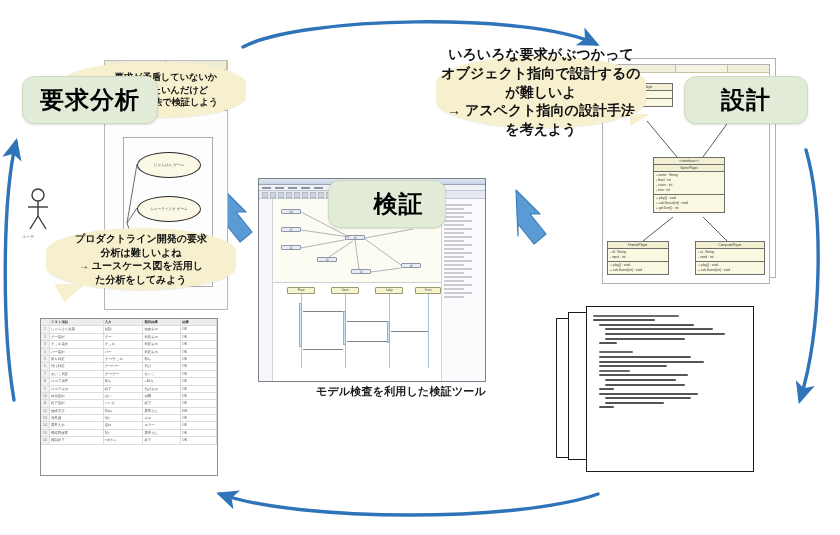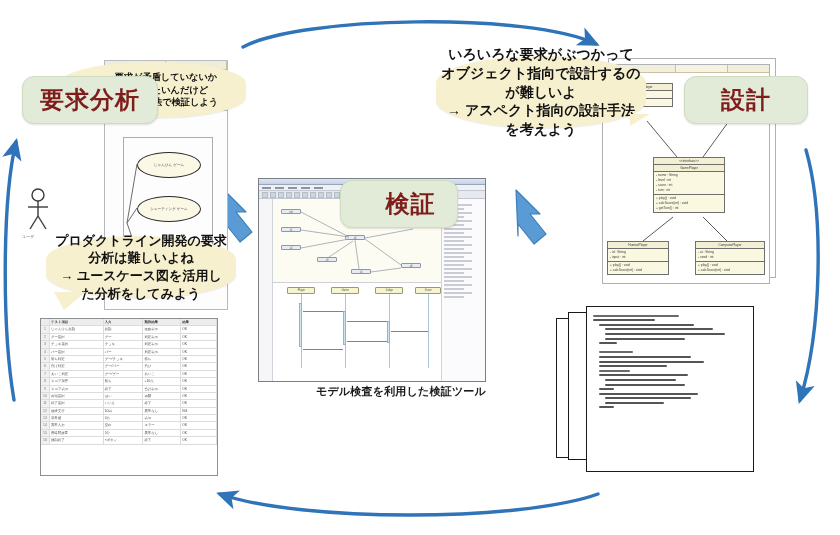--- a/index.html
+++ b/index.html
@@ -101,29 +101,29 @@
     letter-spacing:0.2px;
   }
 
   
   .phase {
     position:absolute;
     background:#e2ebd8;
     border:1px solid #cfdcc2;
     border-radius:12px;
     display:flex; align-items:center; justify-content:center;
-    font-weight:bold; color:#7f1d1d;
+    font-weight:bold; color:#000000;
     box-shadow:0 1px 2px rgba(0,0,0,0.12);
     letter-spacing:1px;
   }
   #phase-req    { left:22px;  top:76px;  width:136px; height:48px; font-size:24px; }
   #phase-design { left:684px; top:76px;  width:124px; height:48px; font-size:24px; }
   #phase-test   { left:22px;  top:410px; width:124px; height:48px; font-size:24px; }
   #phase-impl   { left:680px; top:410px; width:128px; height:48px; font-size:24px; }
-  #phase-verify { left:340px; top:180px; width:118px; height:48px; font-size:24px;padding-left:23px; }
+  #phase-verify { left:328px; top:180px; width:118px; height:48px; font-size:24px;padding-left:23px; }
 
   
   .bubble {
     position:absolute;
     background:#f7f0cf;
     border-radius:50%/38%;
     color:#111;
     font-weight:bold;
     display:flex; align-items:center; justify-content:center;
     text-align:center;
@@ -131,21 +131,21 @@
     white-space:pre-line;
     box-shadow:0 1px 1px rgba(0,0,0,0.07);
   }
   .bubble .tail {
     position:absolute; width:0; height:0;
   }
   #bub-req    { left:60px;  top:62px;  width:186px; height:56px; font-size:9.2px; padding-left:26px; }
   #bub-req .tail { left:6px; top:28px; border-top:9px solid transparent; border-bottom:9px solid transparent; border-right:30px solid #f7f0cf; }
   #bub-design { left:436px; top:56px;  width:210px; height:72px; font-size:14px; }
   #bub-design .tail { right:-4px; bottom:2px; border-top:12px solid #f7f0cf; border-right:20px solid transparent; }
-  #bub-ana    { left:46px;  top:236px; width:190px; height:62px; font-size:13px;justify-content:center; }
+  #bub-ana    { left:46px;  top:228px; width:190px; height:62px; font-size:10px;justify-content:center; }
   #bub-ana .tail { left:8px; bottom:-12px; border-left:10px solid transparent; border-right:22px solid transparent; border-top:18px solid #f7f0cf; }
   #bub-ver    { left:402px; top:240px; width:190px; height:56px; font-size:9.2px; }
   #bub-ver .tail { left:22px; bottom:-14px; border-left:6px solid transparent; border-right:22px solid transparent; border-top:20px solid #f7f0cf; }
   #bub-test   { left:128px; top:396px; width:186px; height:62px; font-size:9.2px; padding-left:22px; }
   #bub-test .tail { left:6px; top:24px; border-top:10px solid transparent; border-bottom:10px solid transparent; border-right:26px solid #f7f0cf; }
 
   
   svg.arrows { position:absolute; left:0; top:0; width:840px; height:535px; pointer-events:none; }
 </style>
 </head>

